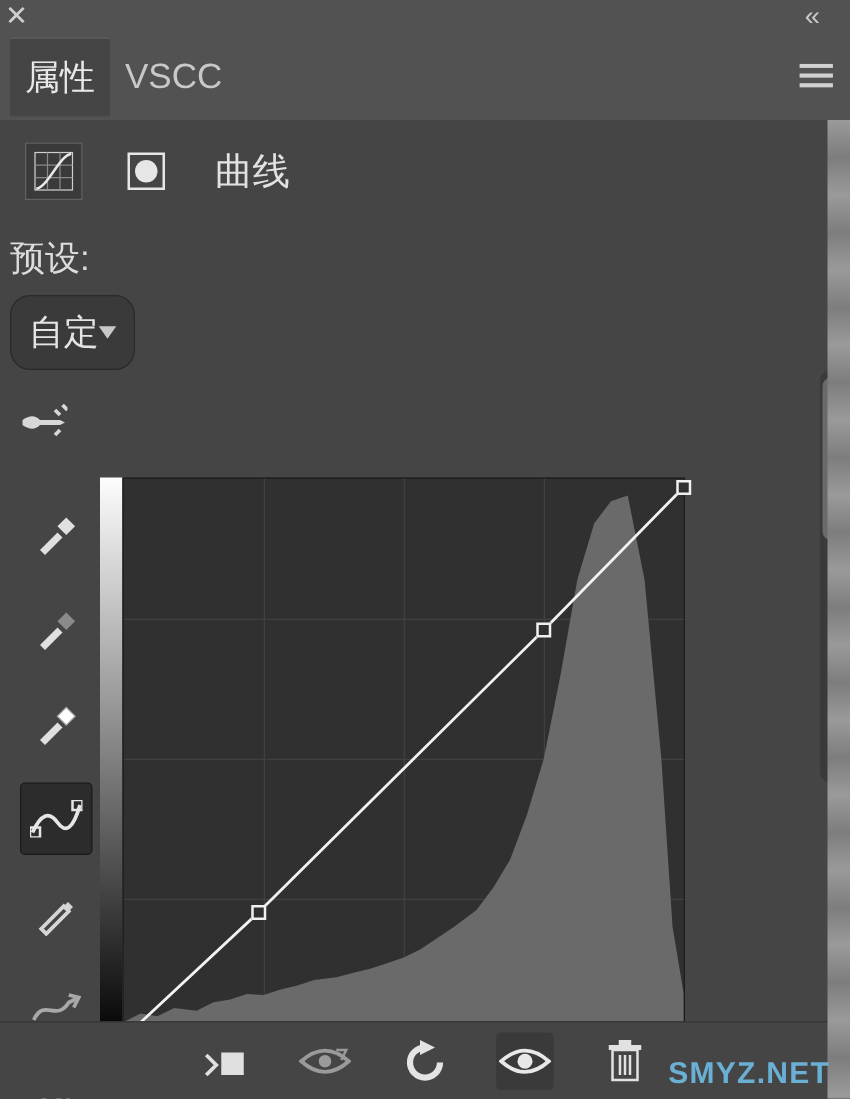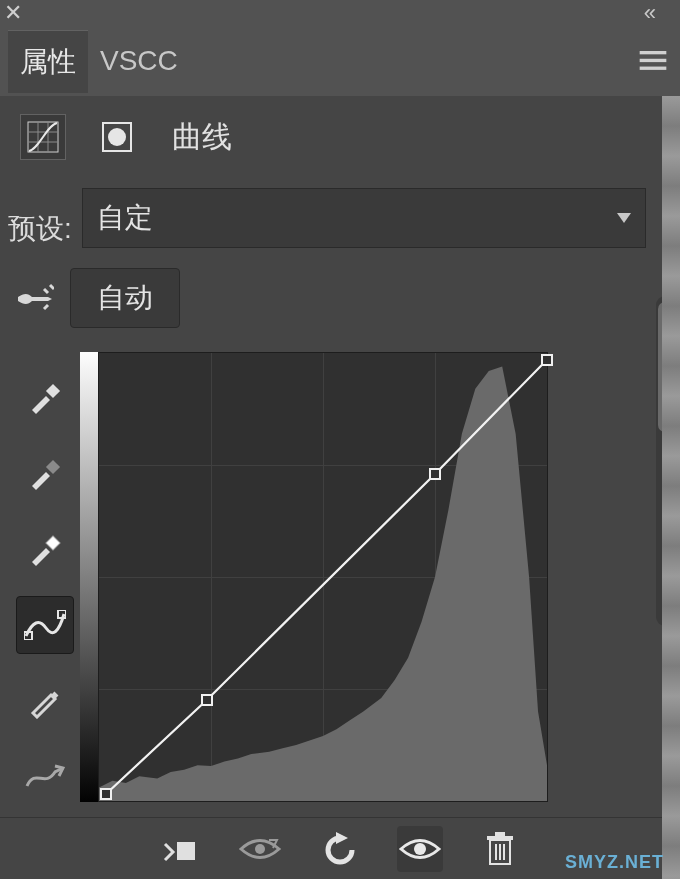--- a/index.html
+++ b/index.html
@@ -79,29 +79,30 @@
     width: 46px; height: 46px;
     background: #454545;
     display: flex; align-items: center; justify-content: center;
   }
   .mask-box { width:30px; height:30px; border:2px solid #e6e6e6; display:flex; align-items:center; justify-content:center; }
   .mask-dot { width:18px; height:18px; background:#e6e6e6; border-radius:50%; }
   .title-label { font-size: 30px; color: #e2e2e2; margin-left: 4px; }
 
   
   .preset-row {
-    display: flex; align-items: flex-end; gap: 10px;
+    display: flex; align-items: flex-start; gap: 10px;
     padding: 6px 34px 10px 8px;
+    flex-direction: column;
   }
   .preset-label { font-size: 28px; color: #dcdcdc; }
   .select {
     flex: 1;
     background: #3a3a3a;
     border: 1px solid #2a2a2a;
-    border-radius: 0;
+    border-radius: 16px;
     padding: 10px 14px;
     font-size: 28px;
     color: #e4e4e4;
     display: flex; align-items: center; justify-content: space-between;
     cursor: pointer;
   }
   .chev-down { width:0;height:0;border-left:7px solid transparent;border-right:7px solid transparent;border-top:10px solid #c8c8c8; }
 
   
   .channel-row {
@@ -187,21 +188,21 @@
   }
   .b-icon {
     width:46px; height:46px; display:flex; align-items:center; justify-content:center;
     cursor:pointer; border-radius:4px;
   }
   .b-icon.hl { background:#3a3a3a; }
 
   
   .watermark {
     position:absolute; right:16px; bottom:6px;
-    font-size:18px; color:#6ab0d5; letter-spacing:1px;
+    font-size:24px; color:#6ab0d5; letter-spacing:1px;
     pointer-events:none;
     font-weight:bold;
   }
 
   
   .edge-sliver {
     position:absolute; right:0; top:96px; bottom:0; width:18px;
     background: repeating-linear-gradient(180deg,#9a9a9a,#7d7d7d 30px,#9a9a9a 60px);
   }
   .close-x {
@@ -261,21 +262,20 @@
 
   <div class="channel-row">
     <div class="finger-icon">
       <svg width="40" height="38" viewBox="0 0 40 38" fill="#d8d8d8">
         <path d="M4 18 C 10 14, 14 14, 18 18 L 34 18 L 38 20 L 34 22 L 18 22 C 14 26, 10 26, 4 22 Z"></path>
         <line x1="30" y1="10" x2="34" y2="14" stroke="#d8d8d8" stroke-width="3"></line>
         <line x1="30" y1="30" x2="34" y2="26" stroke="#d8d8d8" stroke-width="3"></line>
         <line x1="36" y1="6" x2="40" y2="10" stroke="#d8d8d8" stroke-width="3"></line>
       </svg>
     </div>
-    <div class="auto-btn">自动</div>
   </div>
 
   <div class="main-row">
     <div class="side-tools">
       <div class="tool">
         <svg width="38" height="38" viewBox="0 0 38 38">
             <path d="M6 32 L 20 18 L 24 22 L 10 36 Z" fill="#e0e0e0"></path>
             <rect x="22" y="8" width="10" height="10" transform="rotate(45 27 13)" fill="#e0e0e0"></rect>
           </svg>
       </div>

